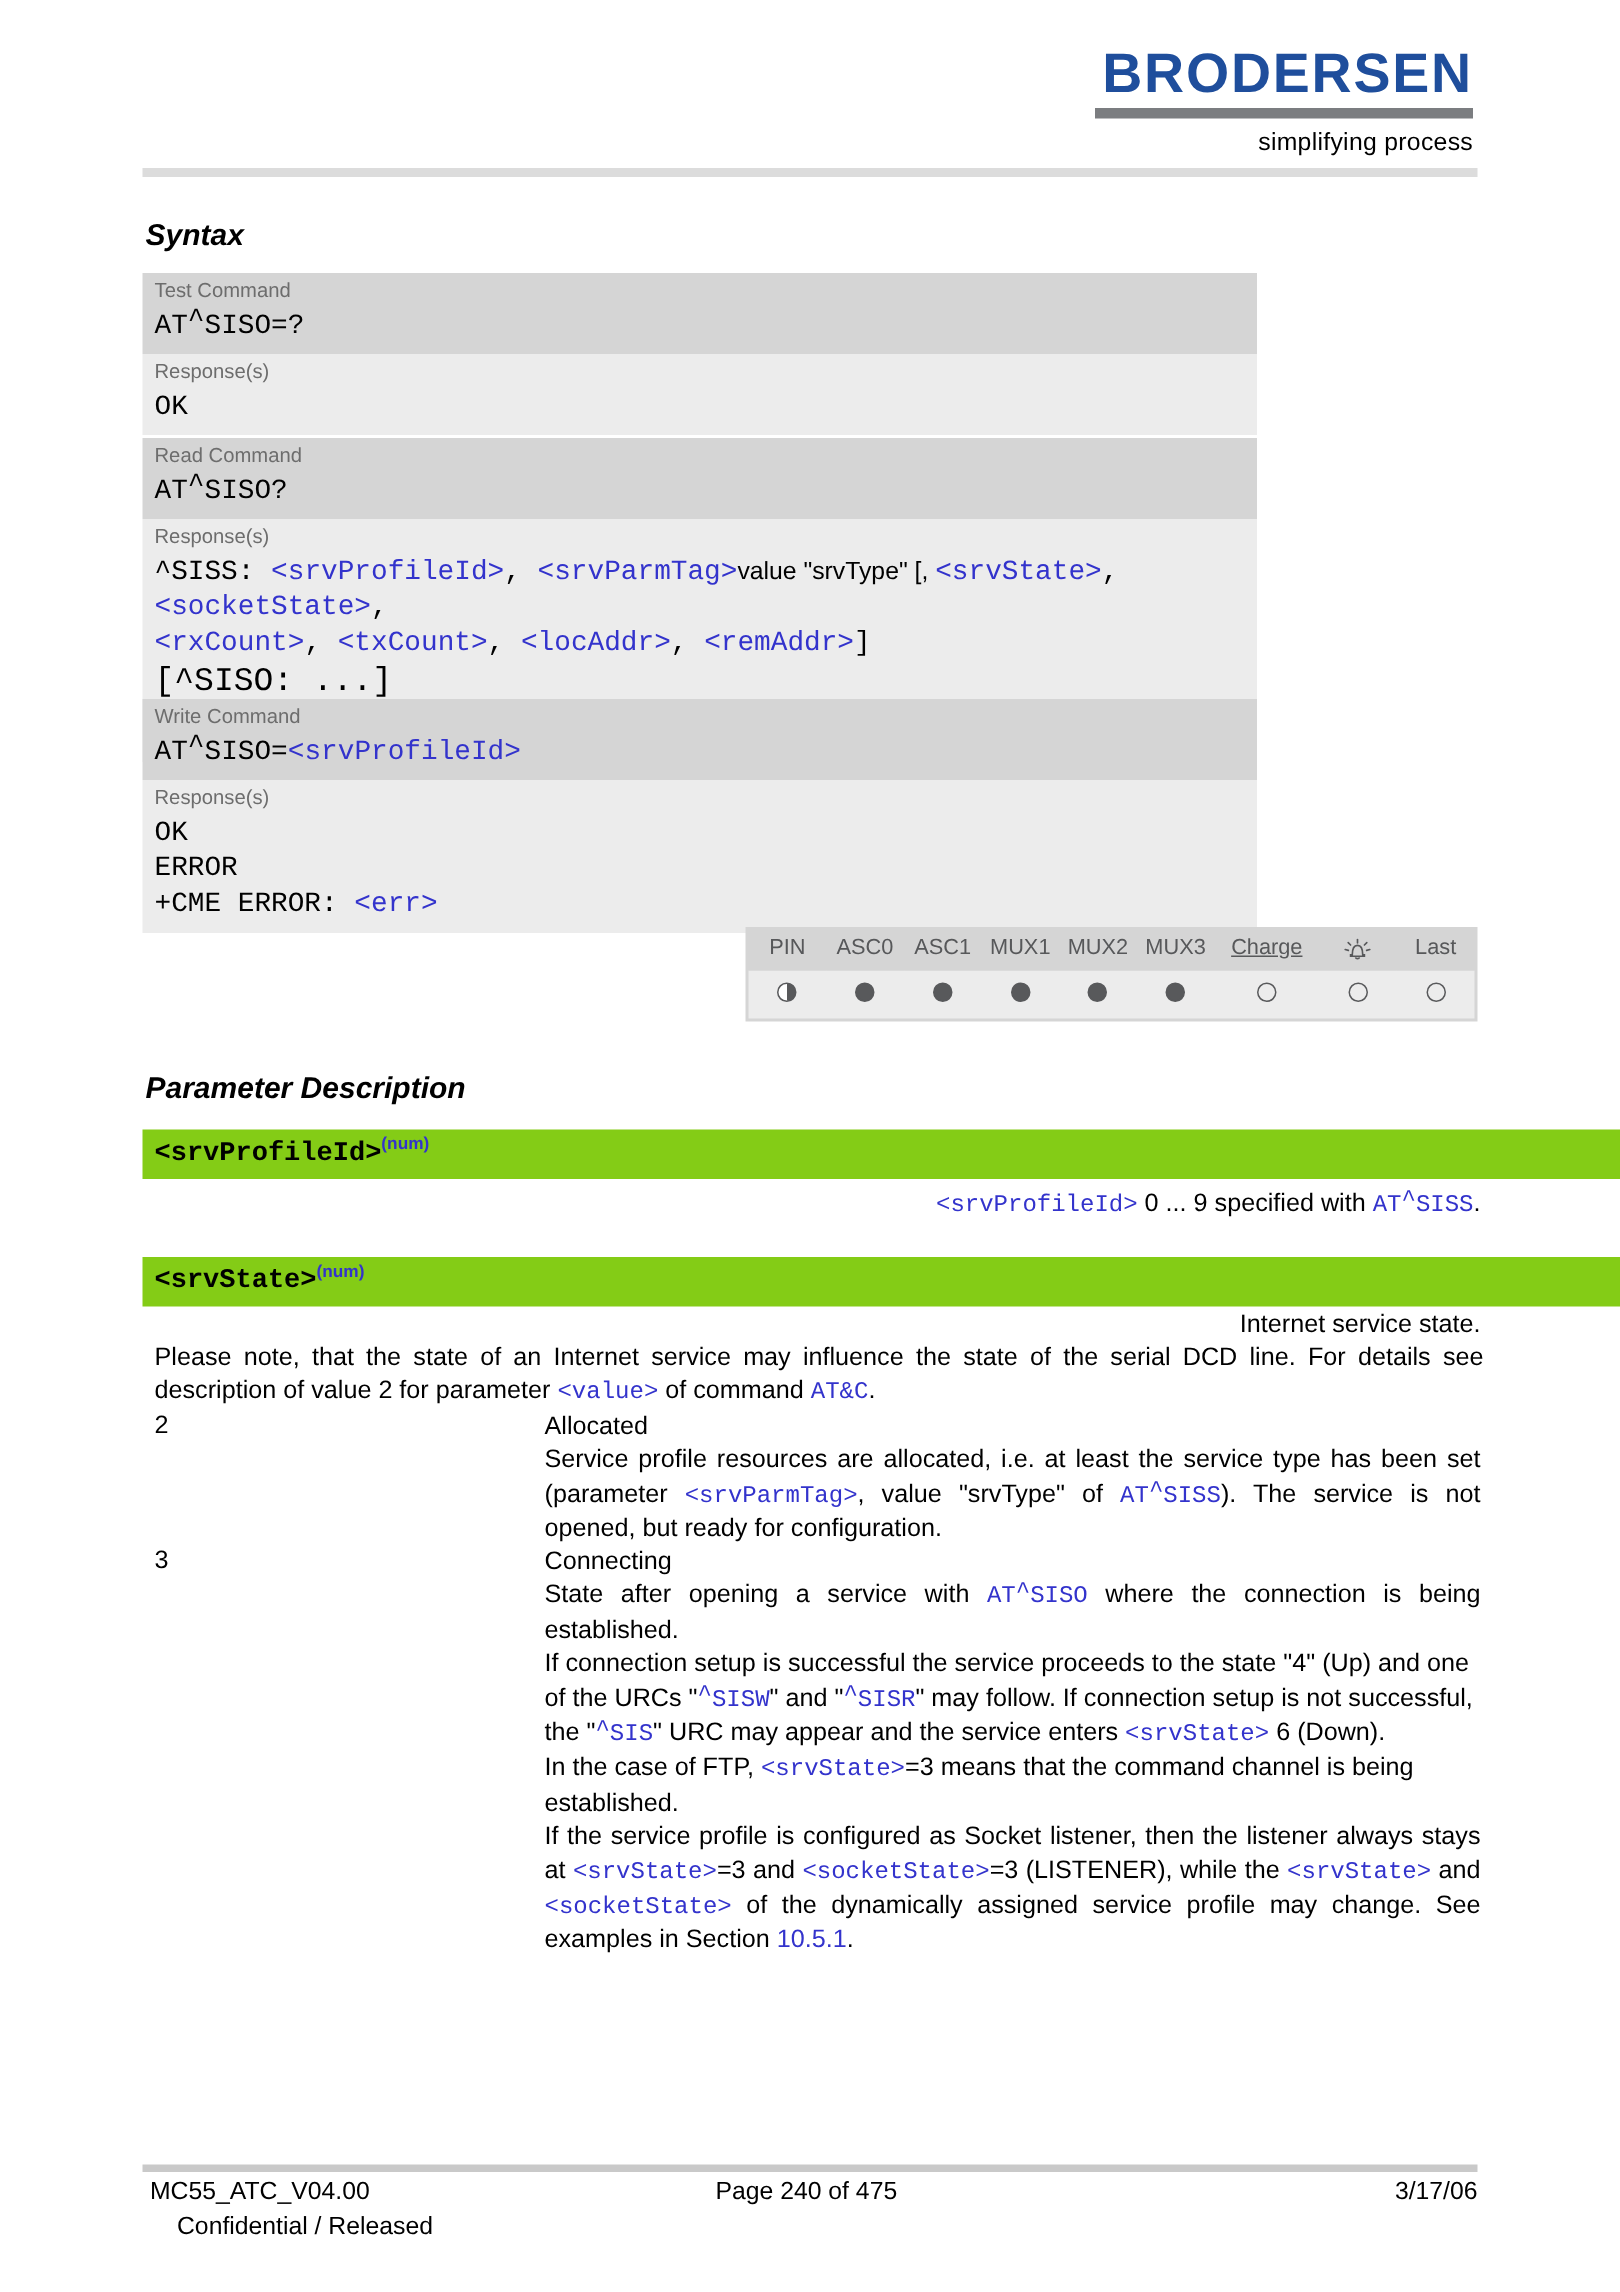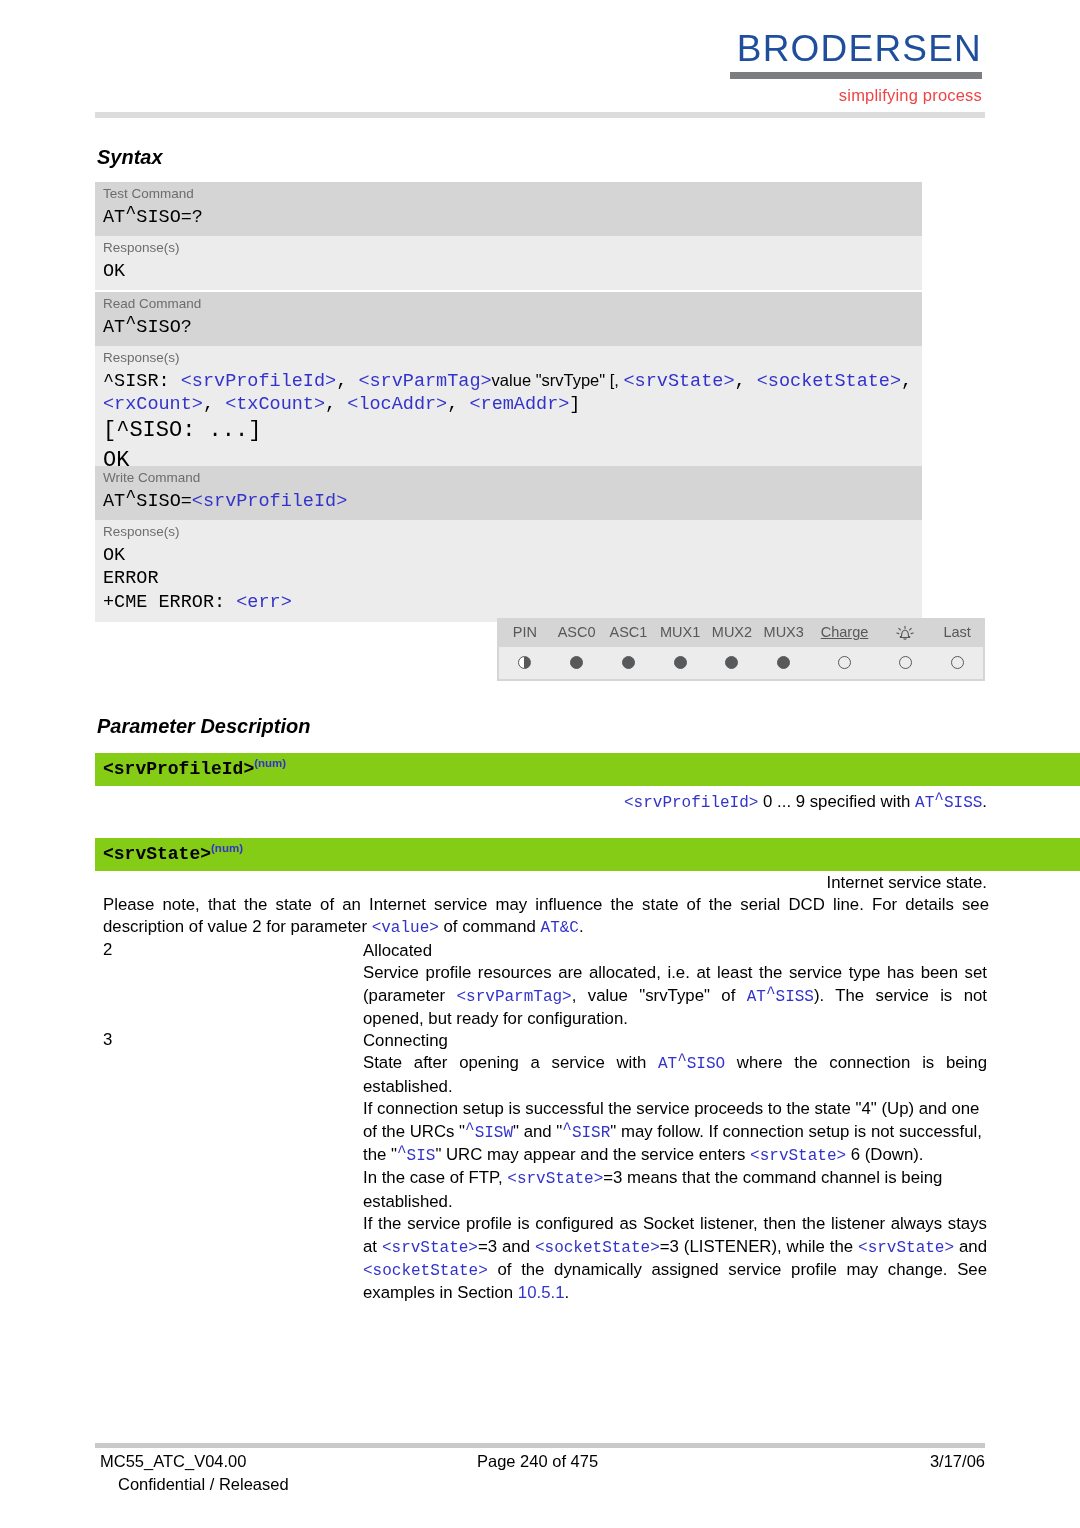--- a/index.html
+++ b/index.html
@@ -25,36 +25,36 @@
   
   .brand {
     position: absolute;
     right: 98px;
     top: 30px;
     width: 258px;
     text-align: right;
   }
   .brand-name {
     font-family: "Liberation Sans", sans-serif;
-    font-weight: normal;
+    font-weight: bold;
     font-size: 37px;
     letter-spacing: 1.2px;
     color: #1f4e9c;
     line-height: 1;
     white-space: nowrap;
   }
   .brand-bar {
     height: 7px;
     background: #7b7d80;
     margin-top: 5px;
     margin-left: 6px;
   }
   .brand-tag {
     font-size: 16.5px;
-    color: #ef4444;
+    color: #000000;
     margin-top: 7px;
     letter-spacing: .2px;
   }
   .header-rule {
     position: absolute;
     left: 95px;
     top: 112px;
     width: 890px;
     height: 6px;
     background: #dcdcdc;
@@ -67,21 +67,21 @@
     font-style: italic;
     font-weight: bold;
     font-size: 20px;
     color: #000;
   }
 
   
   .syntax-block {
     position: absolute;
     left: 95px;
-    width: 827px;
+    width: 743px;
   }
   .band-label {
     font-size: 13.5px;
     color: #6d6d6d;
     padding: 4px 8px 2px 8px;
     line-height: 1.15;
   }
   .band-cmd {
     background: #d5d5d5;
   }
@@ -259,21 +259,21 @@
     </div>
   </div>
 
   <div class="syntax-block" style="top:292px;">
     <div class="band-cmd">
       <div class="band-label">Read Command</div>
       <div class="code"><span>AT</span><span style="position:relative;top:-4px;">^</span><span>SISO?</span></div>
     </div>
     <div class="band-resp">
       <div class="band-label">Response(s)</div>
-      <div class="code" style="padding-bottom:0;"><span>^SISR: </span><span class="blue">&lt;srvProfileId&gt;</span><span>, </span><span class="blue">&lt;srvParmTag&gt;</span><span class="prop">value "srvType" [, </span><span class="blue">&lt;srvState&gt;</span><span>, </span><span class="blue">&lt;socketState&gt;</span><span>,</span></div>
+      <div class="code" style="padding-bottom:0;"><span>^SISS: </span><span class="blue">&lt;srvProfileId&gt;</span><span>, </span><span class="blue">&lt;srvParmTag&gt;</span><span class="prop">value "srvType" [, </span><span class="blue">&lt;srvState&gt;</span><span>, </span><span class="blue">&lt;socketState&gt;</span><span>,</span></div>
       <div class="code" style="padding-top:0;padding-bottom:0;"><span class="blue">&lt;rxCount&gt;</span><span>, </span><span class="blue">&lt;txCount&gt;</span><span>, </span><span class="blue">&lt;locAddr&gt;</span><span>, </span><span class="blue">&lt;remAddr&gt;</span><span>]</span></div>
       <div class="code small">[^SISO: ...]</div>
       <div class="code small last">OK</div>
     </div>
   </div>
 
   <div class="syntax-block" style="top:466px;">
     <div class="band-cmd">
       <div class="band-label">Write Command</div>
       <div class="code"><span>AT</span><span style="position:relative;top:-4px;">^</span><span>SISO=</span><span class="blue">&lt;srvProfileId&gt;</span></div>

